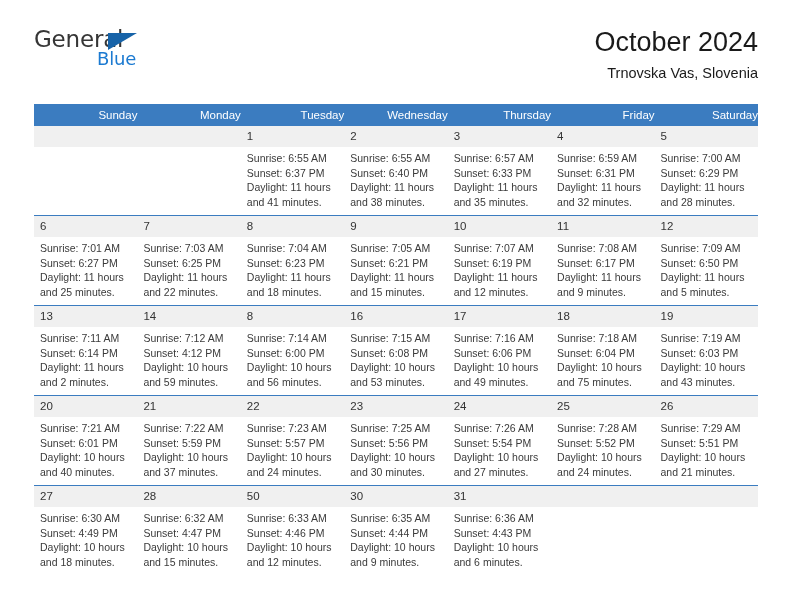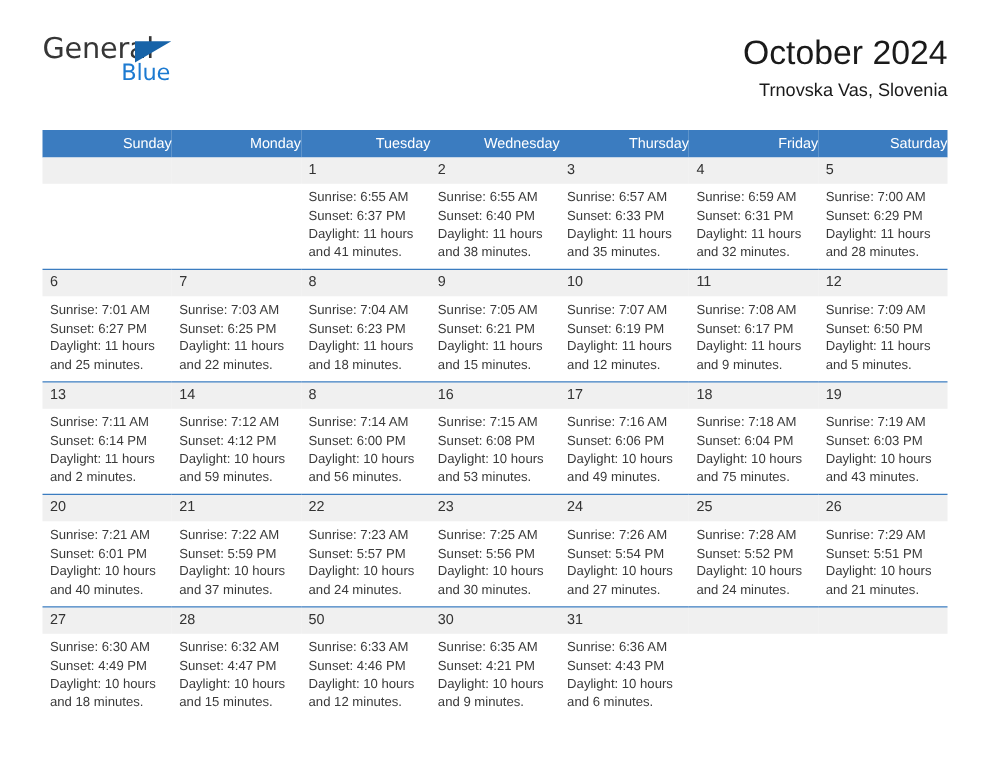--- a/index.html
+++ b/index.html
@@ -446,21 +446,21 @@
                 <div>Sunrise: 6:33 AM</div>
                 <div>Sunset: 4:46 PM</div>
                 <div>Daylight: 10 hours</div>
                 <div>and 12 minutes.</div>
               </div>
             </td>
             <td>
               <div class="daynum">30</div>
               <div class="cell-lines">
                 <div>Sunrise: 6:35 AM</div>
-                <div>Sunset: 4:21 PM</div>
+                <div>Sunset: 4:44 PM</div>
                 <div>Daylight: 10 hours</div>
                 <div>and 9 minutes.</div>
               </div>
             </td>
             <td>
               <div class="daynum">31</div>
               <div class="cell-lines">
                 <div>Sunrise: 6:36 AM</div>
                 <div>Sunset: 4:43 PM</div>
                 <div>Daylight: 10 hours</div>

